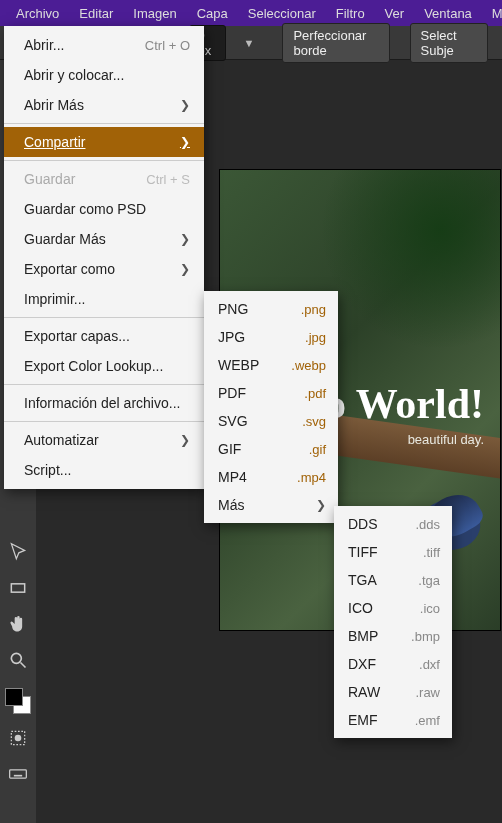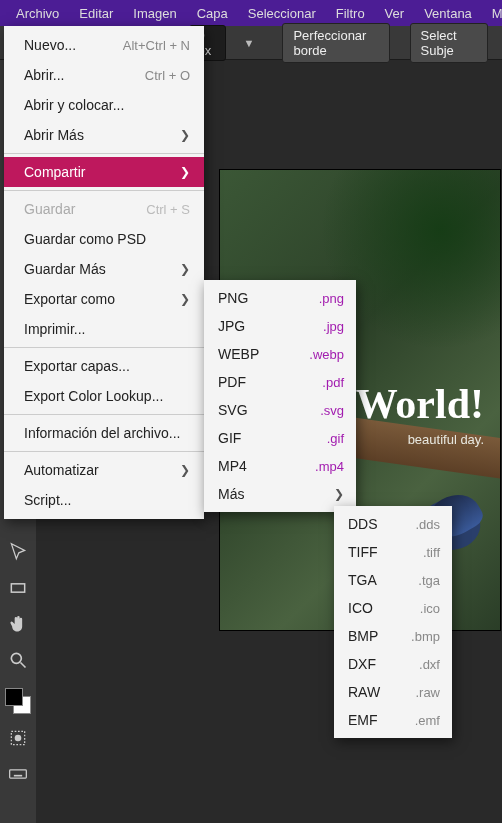--- a/index.html
+++ b/index.html
@@ -32,31 +32,31 @@
   .canvas .heading { position:absolute; top:210px; right:16px; color:#fff; font-family:Georgia, serif; font-size:42px; font-weight:bold; white-space:nowrap;}
   .canvas .sub { position:absolute; top:262px; right:16px; color:#e8e8e0; font-family:Liberation Sans, sans-serif; font-size:13px; white-space:nowrap;}
   .canvas .bird { position:absolute; right:-10px; top:300px; width:120px; height:120px;}
   .canvas .bird .body { position:absolute; left:30px; top:30px; width:60px; height:50px; background:#2a3f6b; border-radius:50% 60% 50% 40%; transform:rotate(-10deg);}
   .canvas .bird .wing { position:absolute; left:40px; top:25px; width:50px; height:40px; background:linear-gradient(#1e2b4a,#3a5a9a); border-radius:50% 70% 30% 60%; transform:rotate(-30deg);}
 
   
   .menu { position:absolute; background:#f4f4f4; color:#222; font-size:14px; box-shadow:2px 4px 12px rgba(0,0,0,0.5); padding:4px 0;}
   .menu1 { left:4px; top:26px; width:200px; }
   .menu .row { display:flex; align-items:center; justify-content:space-between; padding:7px 14px 7px 20px; cursor:default; white-space:nowrap;}
-  .menu .row.active { background:#be185d; color:#fff; }
+  .menu .row.active { background:#a16207; color:#fff;text-decoration:underline; }
   .menu .row .rt { color:#888; font-size:13px; }
   .menu .row.disabled { color:#aaa; }
   .menu .row.disabled .rt { color:#bbb; }
   .menu .sep { height:1px; background:#ccc; margin:3px 0;}
   .menu .arr { color:#555; font-size:12px;}
   .menu .row.active .arr { color:#fff; }
 
-  .menu2 { left:204px; top:280px; width:152px; }
+  .menu2 { left:204px; top:291px; width:134px; }
   .menu2 .row { padding:6px 12px 6px 14px; }
-  .menu2 .row .rt { color:#a21caf;}
+  .menu2 .row .rt { color:#a16207;}
   .menu3 { left:334px; top:506px; width:118px; }
   .menu3 .row { padding:6px 12px 6px 14px;}
   .menu3 .row .rt { color:#888;}
 </style>
 </head>
 <body>
 
 <div class="menubar">
   <div class="mitem">Archivo</div>
   <div class="mitem">Editar</div>
@@ -129,24 +129,20 @@
         <line x1="11" y1="10" x2="11" y2="10" stroke="#ccc" stroke-width="2"></line>
         <line x1="14" y1="10" x2="14" y2="10" stroke="#ccc" stroke-width="2"></line>
         <line x1="17" y1="10" x2="17" y2="10" stroke="#ccc" stroke-width="2"></line>
         <line x1="7" y1="14" x2="17" y2="14" stroke="#ccc" stroke-width="2"></line>
       </svg>
     </div>
 </div>
 
 <div class="menu menu1" id="menu1">
     <div class="row">
-      <span>Nuevo...</span>
-      <span class="rt">Alt+Ctrl + N</span>
-    </div>
-    <div class="row">
       <span>Abrir...</span>
       <span class="rt">Ctrl + O</span>
     </div>
     <div class="row">
       <span>Abrir y colocar...</span>
     </div>
     <div class="row">
       <span>Abrir Más</span>
       <span class="arr">❯</span>
     </div>

